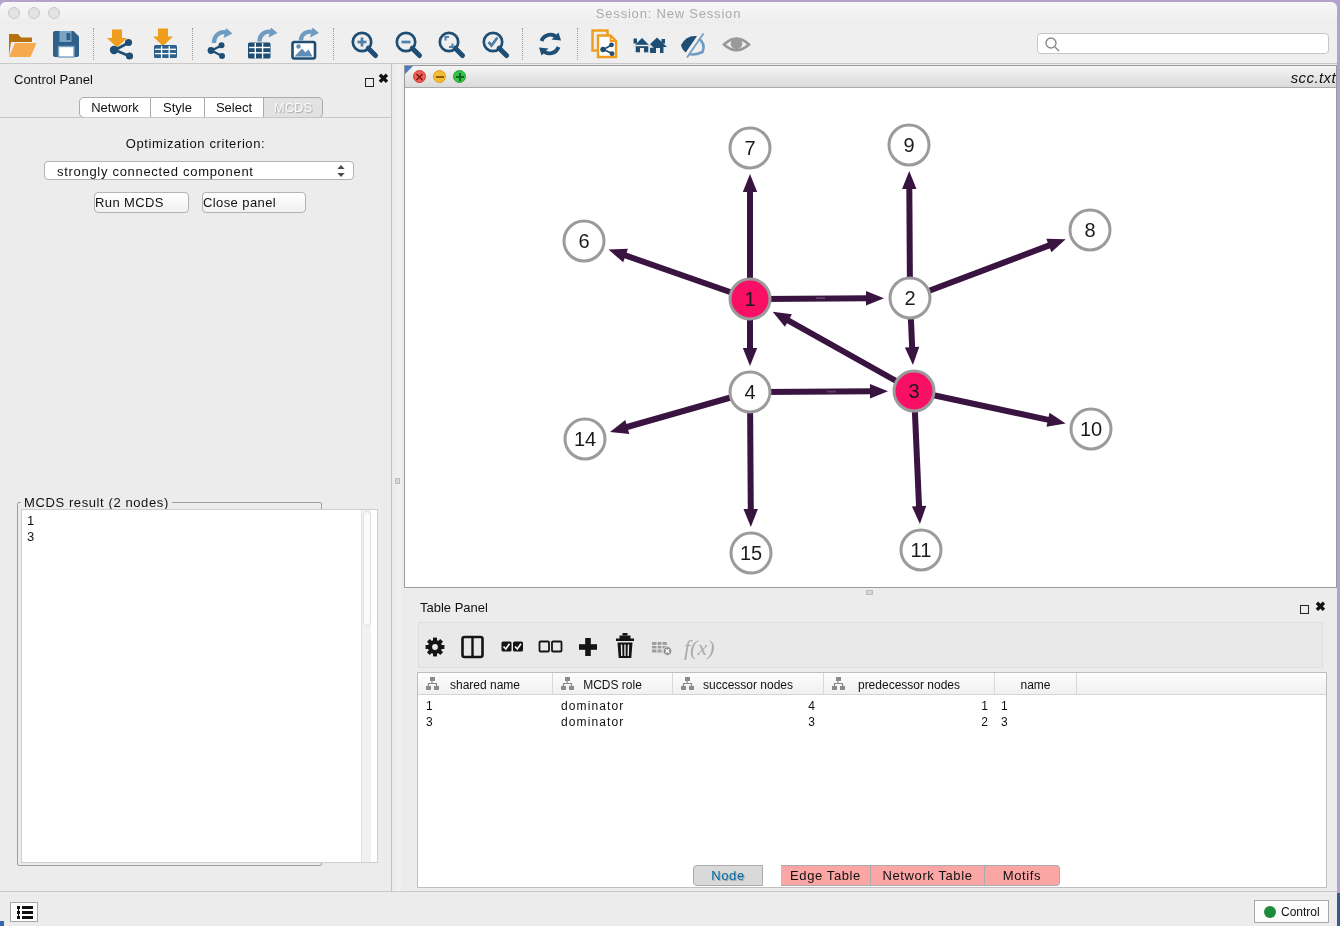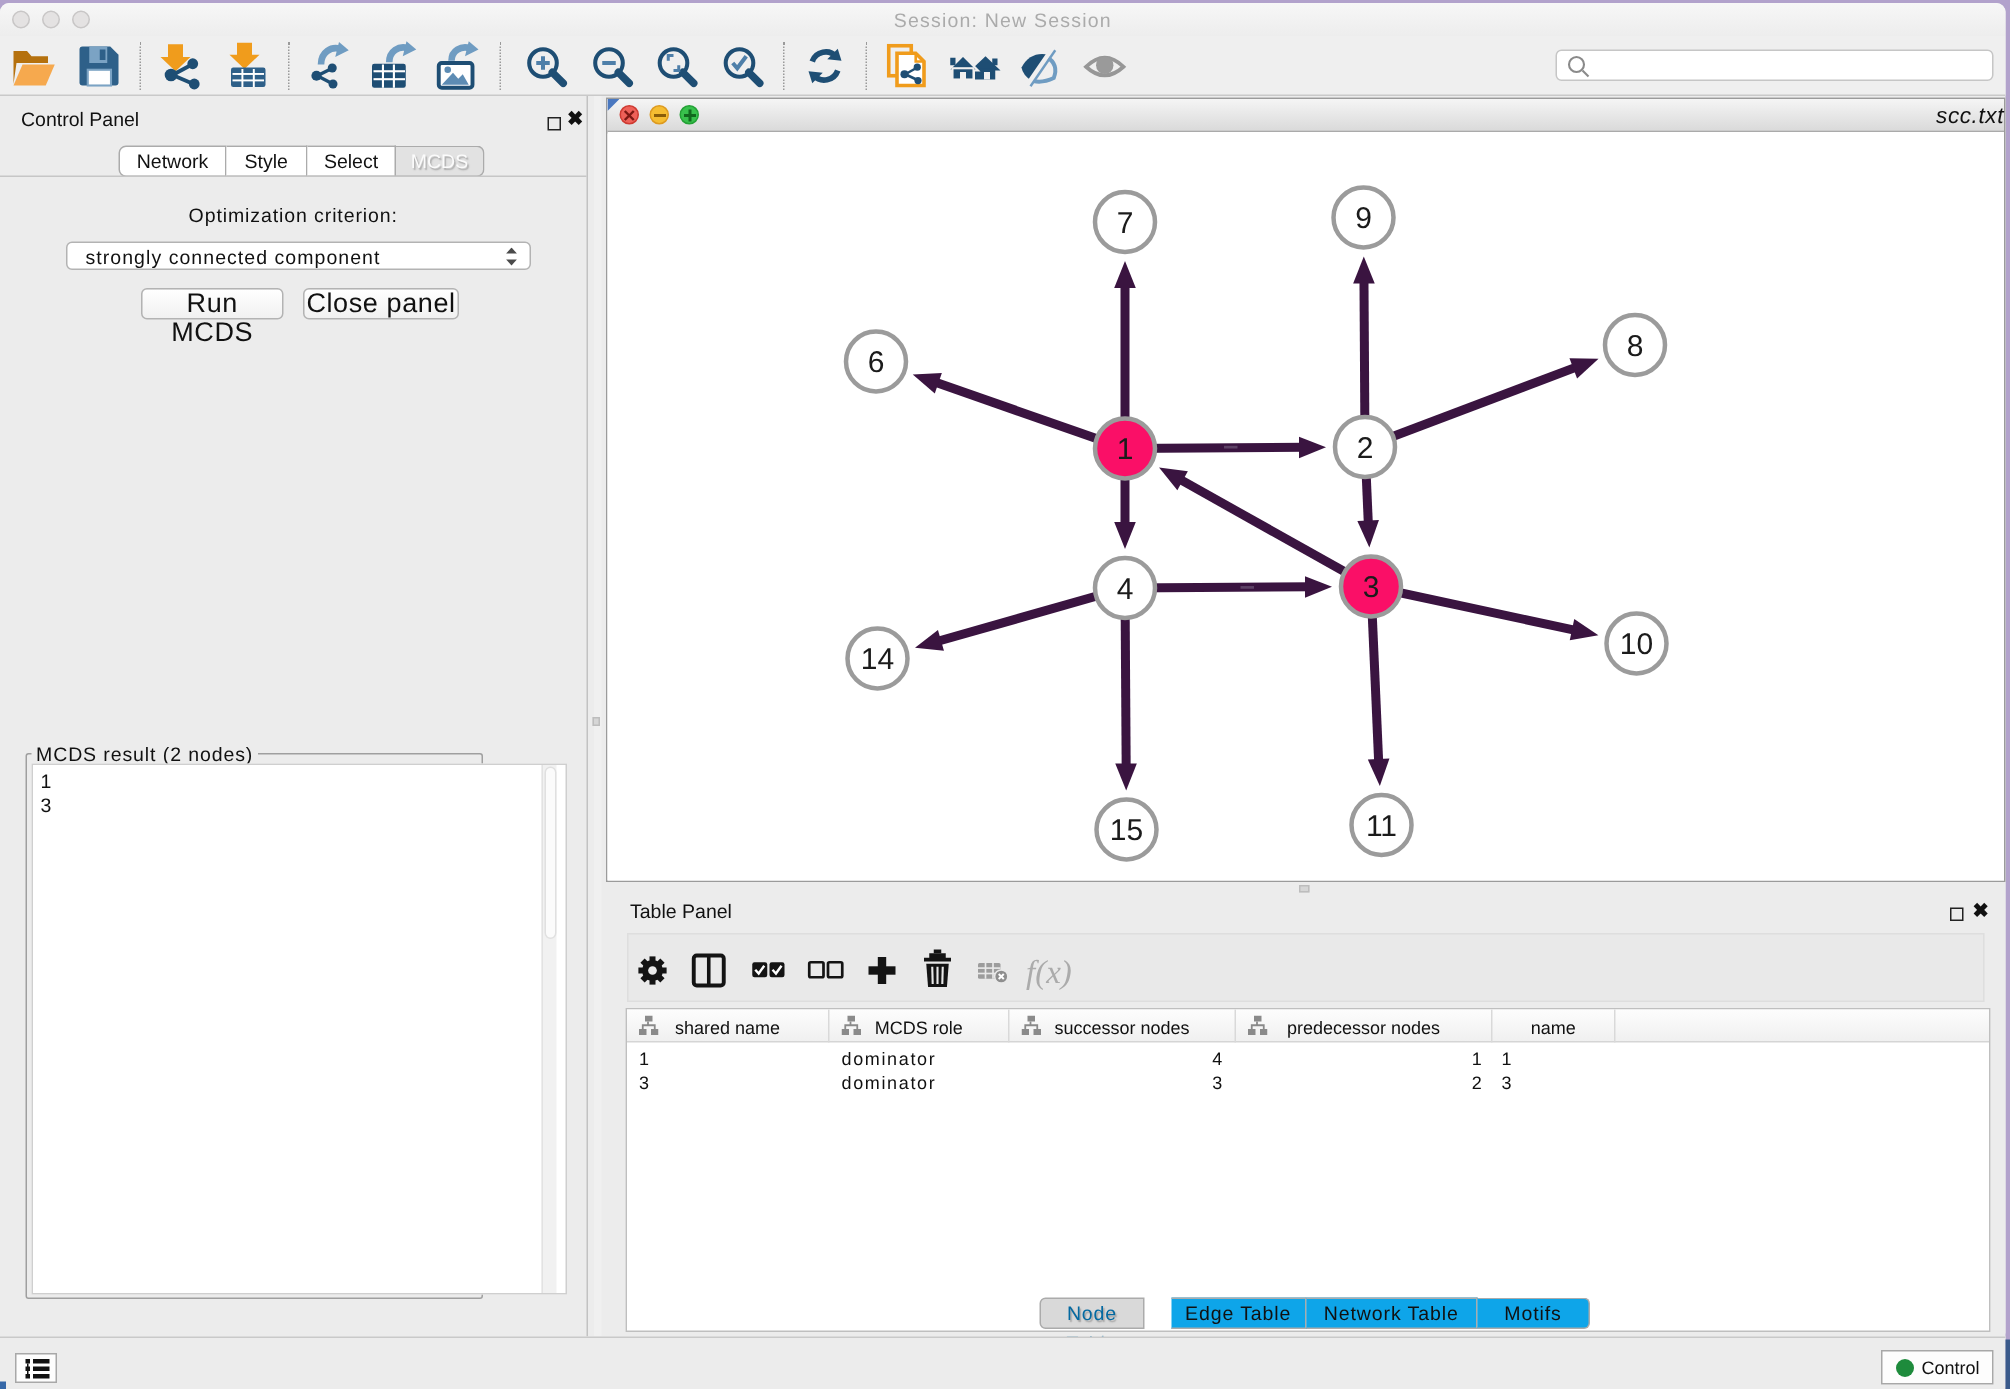--- a/index.html
+++ b/index.html
@@ -18,21 +18,21 @@
 #cphead { position:absolute; left:0; top:0; width:100%; height:33px; }
 #cphead .t { position:absolute; left:14px; top:8px; font-size:13px; color:#111; }
 .floatbtn { position:absolute; width:9px; height:9px; border:1.2px solid #222; }
 .closex { position:absolute; font-size:13px; font-weight:bold; color:#111; }
 .tabs { position:absolute; }
 .tab { position:absolute; top:0; height:21px; background:#fff; border:1px solid #ababab; border-left:none; font-size:13px; color:#111; text-align:center; line-height:20px; }
 .tab.first { border-left:1px solid #ababab; border-radius:5px 0 0 5px; }
 .tab.last { border-radius:0 5px 5px 0; }
 .tab.dis { background:#e2e2e2; color:#fbfbfb; text-shadow:1px 1px 1px #a8a8a8; }
 #tabline { position:absolute; left:0; top:53px; width:100%; height:0; border-top:1px solid #c6c6c6; }
-.btn { position:absolute; background:linear-gradient(#ffffff,#f1f1f1); border:1px solid #b3b3b3; border-radius:4px; font-size:18px; letter-spacing:0.4px; color:#111; text-align:center; }
+.btn { position:absolute; background:linear-gradient(#ffffff,#f1f1f1); border:1px solid #b3b3b3; border-radius:4px; font-size:13px; letter-spacing:0.4px; color:#111; }
 #combo { position:absolute; left:44px; top:97px; width:310px; height:19px; background:#fff; border:1px solid #b3b3b3; border-radius:4px; font-size:13px; color:#111; }
 #fieldset { position:absolute; left:17px; top:438px; width:305px; height:364px; border:1px solid #9f9f9f; border-radius:2px; }
 #legend { position:absolute; left:3px; top:-8px; background:#ececec; padding:0 3px; font-size:13px; color:#111; letter-spacing:0.6px; }
 #mcdsbox { position:absolute; left:3px; top:6px; width:357px; height:354px; background:#fff; border:1px solid #cfcfcf; font-size:13px; color:#111; }
 #mcdsscroll { position:absolute; right:6px; top:0px; width:10px; height:100%; background:#f1f1f1; border-left:1px solid #e2e2e2; }
 
 #netwin { position:absolute; left:404px; top:63px; width:933px; height:523px; border:1px solid #9b9b9b; background:#fff; }
 #nettitle { position:absolute; left:0; top:0; width:100%; height:22px; background:linear-gradient(#f5f5f5,#dadada); border-bottom:1px solid #aaa; }
 #nettitle .t { position:absolute; width:100%; top:3px; text-align:right; font-size:15px; color:#111; letter-spacing:0.4px;font-style:italic; }
 .mac { position:absolute; top:4px; width:13px; height:13px; border-radius:50%; }
@@ -44,21 +44,21 @@
 
 #tpanel { position:absolute; left:404px; top:596px; width:933px; height:291px; background:#ececec; }
 #tphead { position:absolute; left:16px; top:2px; font-size:13px; color:#111; }
 #ttoolbar { position:absolute; left:14px; top:24px; width:905px; height:46px; background:#e9e9e9; border:1px solid #dedede; }
 #tablebox { position:absolute; left:13px; top:74px; width:910px; height:216px; background:#fff; border:1px solid #bfbfbf; }
 #thead { position:absolute; left:0; top:0; width:100%; height:22px; background:linear-gradient(#fdfdfd,#f0f0f0); border-bottom:1px solid #d5d5d5; font-size:12px; color:#111; }
 .hcol { position:absolute; top:0; height:22px; border-right:1px solid #d9d9d9; }
 .hcol .lbl { position:absolute; width:100%; top:5px; text-align:center; }
 .cell { position:absolute; font-size:12px; color:#111; letter-spacing:1.1px; }
 .bottabs { position:absolute; }
-.btab { position:absolute; top:0; height:21px; background:#0ea5e9; border:1px solid #ababab; border-left:none; font-size:13px; letter-spacing:0.6px; color:#111; text-align:center; line-height:20px; }
+.btab { position:absolute; top:0; height:21px; background:#fca5a5; border:1px solid #ababab; border-left:none; font-size:13px; letter-spacing:0.6px; color:#111; text-align:center; line-height:20px; }
 
 #status { position:absolute; left:0; top:889px; width:1337px; height:34px; background:#ececec; border-top:1px solid #c9c9c9; }
 #listbtn { position:absolute; left:10px; top:10px; width:28px; height:20px; background:#fdfdfd; border:1px solid #a8a8a8; }
 #membtn { position:absolute; left:1254px; top:8px; width:75px; height:23px; background:#fdfdfd; border:1px solid #a8a8a8; font-size:12px; color:#111; }
 </style>
 </head>
 <body>
 <div id="win">
   <div id="titlebar">
     <div class="tl" style="left:8px;"></div>

